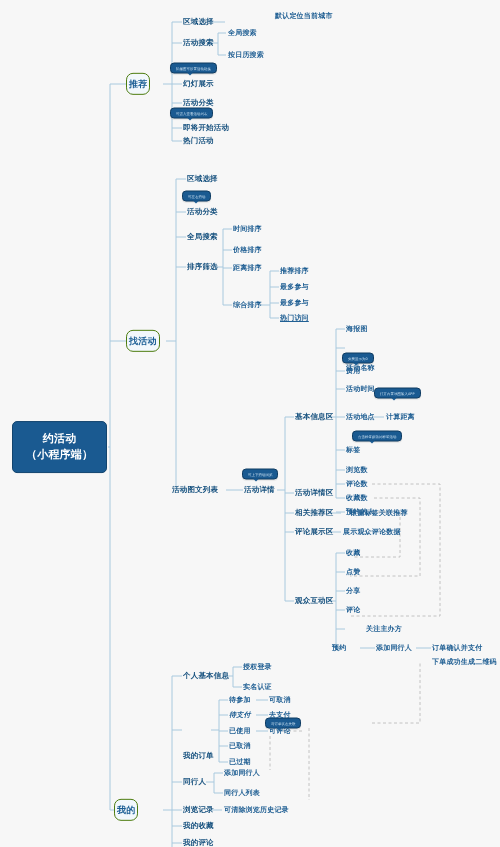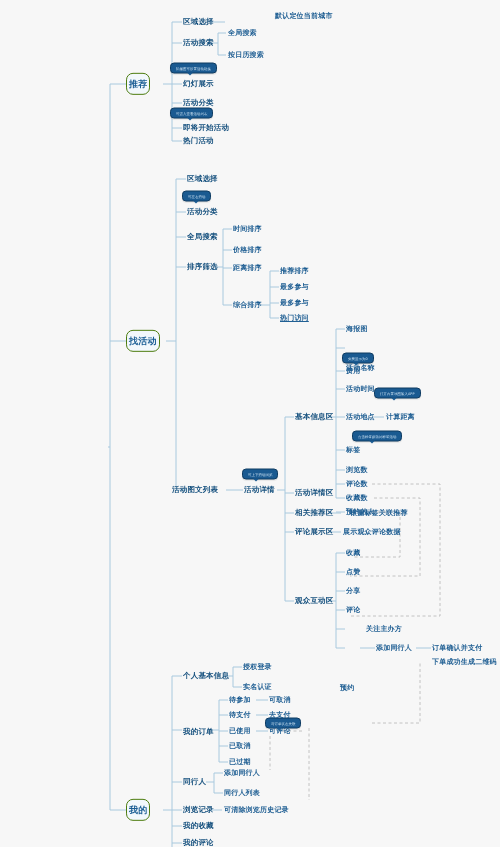--- a/index.html
+++ b/index.html
@@ -201,24 +201,28 @@
       <path d="M372 484 L440 484 L440 616 L350 616"></path>
       <path d="M374 498 L420 498 L420 576 L350 576"></path>
       <path d="M372 512 L400 512 L400 557 L352 557"></path>
       <path d="M309 728 L309 800"></path>
       <path d="M302 731 L283 731"></path>
       <path d="M372 723 L420 723 L420 662"></path>
       <path d="M270 736 L270 770"></path>
     </g>
   </svg>
 
+  <div class="node root" style="left:12px;top:447px;">
+    <div>约活动</div>
+    <div>（小程序端）</div>
+  </div>
 
   <div class="node lvl1" style="left:126px;top:84px;">推荐</div>
   <div class="node lvl1" style="left:126px;top:341px;font-family:Liberation Serif, serif;">找活动</div>
-  <div class="node lvl1" style="left:126px;top:810px;">我的</div>
+  <div class="node lvl1" style="left:114px;top:810px;">我的</div>
 
   <div class="node lvl2" style="left:183px;top:22px;">区域选择</div>
   <div class="node lvl3" style="left:227px;top:16px;padding-left:48px;">默认定位当前城市</div>
 
   <div class="node lvl2" style="left:183px;top:43px;">活动搜索</div>
   <div class="node lvl3" style="left:228px;top:33px;">全局搜索</div>
   <div class="node lvl3" style="left:228px;top:55px;">按日历搜索</div>
 
   <div class="badge" style="left:170px;top:68px;">轮播图可设置活动链接</div>
   <div class="node lvl2" style="left:183px;top:84px;">幻灯展示</div>
@@ -273,34 +277,34 @@
   <div class="node lvl3" style="left:350px;top:513px;">根据标签关联推荐</div>
   <div class="node lvl2" style="left:295px;top:532px;">评论展示区</div>
   <div class="node lvl3" style="left:343px;top:532px;">展示观众评论数据</div>
 
   <div class="node lvl2" style="left:295px;top:601px;">观众互动区</div>
   <div class="node lvl3" style="left:346px;top:553px;">收藏</div>
   <div class="node lvl3" style="left:346px;top:572px;">点赞</div>
   <div class="node lvl3" style="left:346px;top:591px;">分享</div>
   <div class="node lvl3" style="left:346px;top:610px;">评论</div>
   <div class="node lvl3" style="left:366px;top:629px;">关注主办方</div>
-  <div class="node lvl3" style="left:340px;top:648px;margin-top:40px;">预约</div>
+  <div class="node lvl3" style="left:332px;top:648px;">预约</div>
   <div class="node lvl4" style="left:376px;top:648px;">添加同行人</div>
   <div class="node lvl4" style="left:432px;top:648px;">订单确认并支付</div>
   <div class="node lvl4" style="left:432px;top:662px;">下单成功生成二维码</div>
 
   <div class="node lvl2" style="left:183px;top:676px;">个人基本信息</div>
   <div class="node lvl3" style="left:243px;top:667px;">授权登录</div>
   <div class="node lvl3" style="left:243px;top:687px;">实名认证</div>
 
-  <div class="node lvl2" style="left:183px;top:732px;">我的订单</div>
+  <div class="node lvl2" style="left:183px;top:756px;">我的订单</div>
   <div class="badge sm" style="left:265px;top:723px;">与订单状态关联</div>
   <div class="node lvl3" style="left:229px;top:700px;">待参加</div>
   <div class="node lvl4" style="left:269px;top:700px;">可取消</div>
-  <div class="node lvl3" style="left:229px;top:715px;">待支付</div>
+  <div class="node lvl3" style="left:229px;top:715px;font-style:italic;">待支付</div>
   <div class="node lvl4" style="left:269px;top:715px;">去支付</div>
   <div class="node lvl3" style="left:229px;top:731px;">已使用</div>
   <div class="node lvl4" style="left:269px;top:731px;">可评论</div>
   <div class="node lvl3" style="left:229px;top:746px;">已取消</div>
   <div class="node lvl3" style="left:229px;top:762px;">已过期</div>
 
   <div class="node lvl2" style="left:183px;top:782px;">同行人</div>
   <div class="node lvl3" style="left:224px;top:773px;">添加同行人</div>
   <div class="node lvl3" style="left:224px;top:793px;">同行人列表</div>
 

